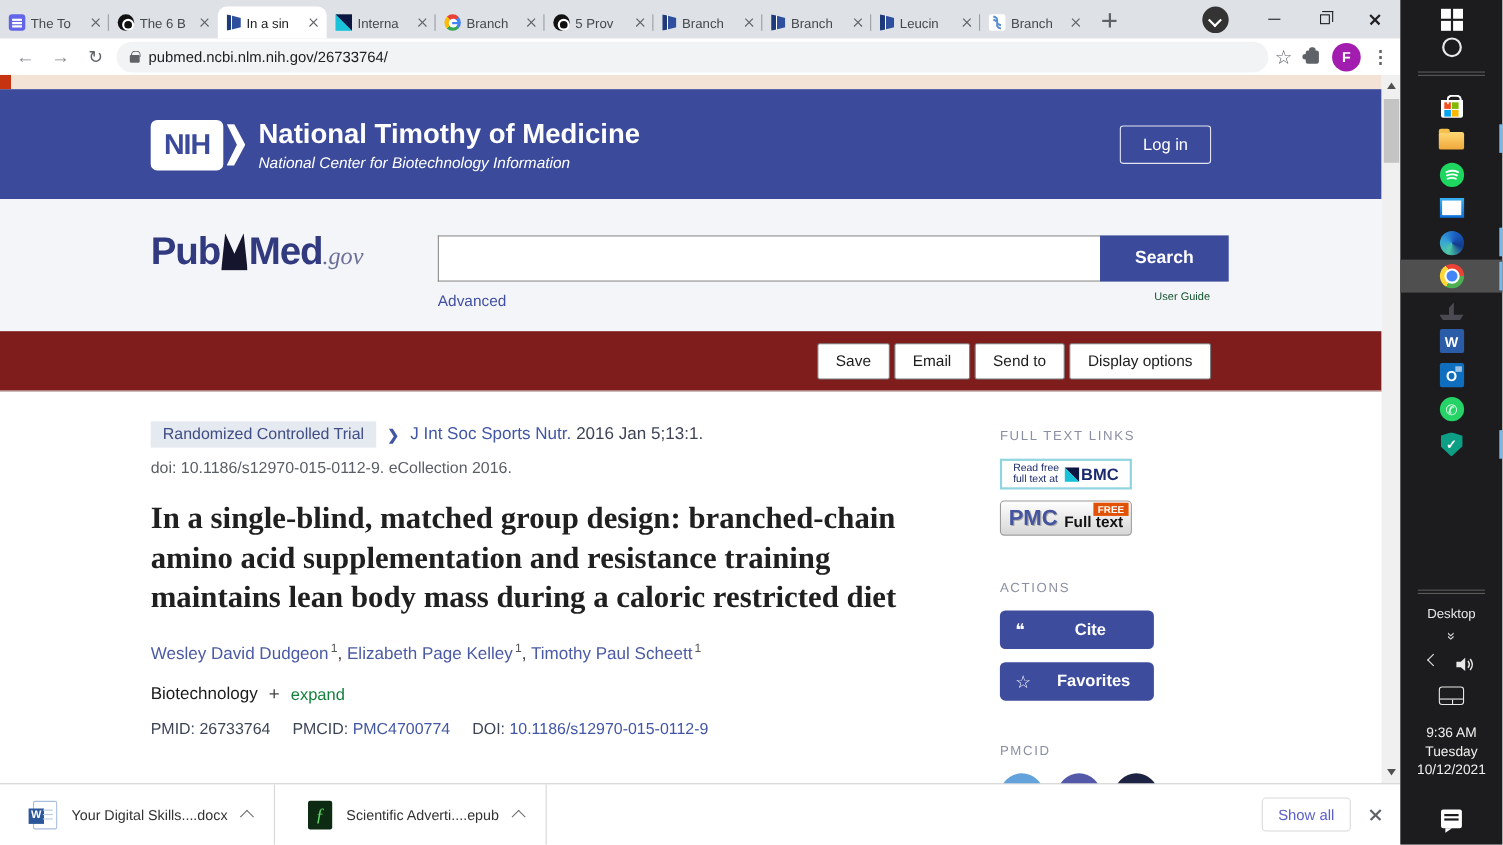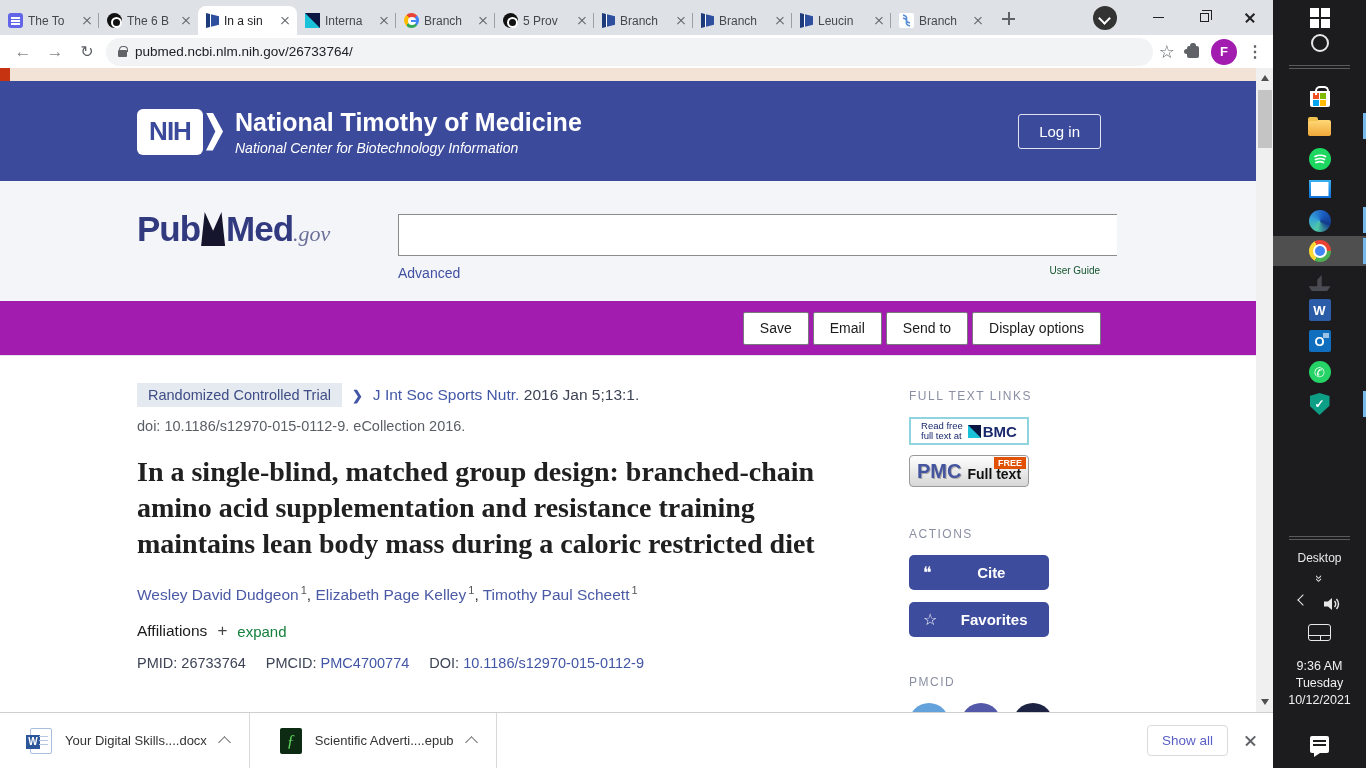--- a/index.html
+++ b/index.html
@@ -81,21 +81,21 @@
   .pm-logo{ position:absolute; left:137px; top:28px; display:flex; align-items:baseline; color:#31397f; }
   .pm-pub,.pm-med{ font-size:35px; font-weight:bold; letter-spacing:-1px; }
   .pm-book{ width:24px; height:34px; background:#15152e; clip-path:polygon(0 100%,15% 0,50% 55%,85% 0,100% 100%); margin:0 1px; align-self:center; }
   .pm-gov{ font-family:"Liberation Serif",serif; font-style:italic; font-size:22px; color:#6a7099; }
   .search-row{ position:absolute; left:398px; top:33px; width:719px; height:42px; display:flex; }
   .search-input{ flex:1; border:1px solid #8b8b8b; border-right:none; background:#fff; font-size:15px; padding:0 10px; outline:none; }
   .search-btn{ width:117px; background:#3b4a9b; color:#fff; font-size:16px; font-weight:bold; border:none; }
   .adv-link{ position:absolute; left:398px; top:84px; font-size:14px; color:#4150a0; }
   .ug-link{ position:absolute; right:156px; top:84px; font-size:10px; color:#14532d; }
 
-  .article-toolbar{ height:55px; background:#a21caf; border-bottom:1px solid #e3e3e3; display:flex; align-items:center; justify-content:flex-end; padding-right:155px; gap:4px; }
+  .article-toolbar{ height:55px; background:#7f1d1d; border-bottom:1px solid #e3e3e3; display:flex; align-items:center; justify-content:flex-end; padding-right:155px; gap:4px; }
   .atb-btn{ border:1px solid #77797c; background:#fff; color:#1b1b1b; font-size:14px; height:33px; padding:0 16px; border-radius:2px; }
 
   .article{ display:flex; padding:27px 155px 0 137px; }
   .art-main{ flex:1; padding-right:45px; }
   .meta-row{ display:flex; align-items:center; gap:10px; }
   .badge{ background:#e5e9f0; color:#3e4d85; font-size:14.5px; padding:4px 11px; }
   .meta-chev{ color:#4256a6; font-size:13px; font-weight:bold; }
   .journal-link{ color:#4256a6; font-size:15.5px; }
   .citation{ color:#3e4456; font-size:15.5px; }
   .doi-line{ margin-top:11px; font-size:14.5px; color:#5a5f66; }
@@ -300,20 +300,21 @@
 
       <div class="search-section">
         <div class="pm-logo">
           <span class="pm-pub">Pub</span>
           <span class="pm-book"></span>
           <span class="pm-med">Med</span>
           <span class="pm-gov">.gov</span>
         </div>
         <div class="search-row">
           <input class="search-input" value="" style="">
+          <button class="search-btn">Search</button>
         </div>
         <div class="adv-link">Advanced</div>
         <div class="ug-link">User Guide</div>
       </div>
 
       <div class="article-toolbar">
         <button class="atb-btn">Save</button>
         <button class="atb-btn">Email</button>
         <button class="atb-btn">Send to</button>
         <button class="atb-btn">Display options</button>
@@ -327,21 +328,21 @@
             <span><span class="journal-link">J Int Soc Sports Nutr.</span> <span class="citation">2016 Jan 5;13:1.</span></span>
           </div>
           <div class="doi-line">doi: 10.1186/s12970-015-0112-9. eCollection 2016.</div>
           <h1 class="art-title">In a single-blind, matched group design: branched-chain amino acid supplementation and resistance training maintains lean body mass during a caloric restricted diet</h1>
           <div class="authors">
             <span class="author-link">Wesley David Dudgeon</span><sup>1</sup><span>, </span>
             <span class="author-link">Elizabeth Page Kelley</span><sup>1</sup><span>, </span>
             <span class="author-link">Timothy Paul Scheett</span><sup>1</sup>
           </div>
           <div class="affil-row">
-            <span>Affiliations</span>
+            <span>Biotechnology</span>
             <span class="plus-ic">+</span>
             <span class="expand-lbl">expand</span>
           </div>
           <div class="ids-row">
             <span><span>PMID:</span> <span>26733764</span></span>
             <span><span>PMCID:</span> <span class="id-link">PMC4700774</span></span>
             <span><span>DOI:</span> <span class="id-link">10.1186/s12970-015-0112-9</span></span>
           </div>
         </div>
 

